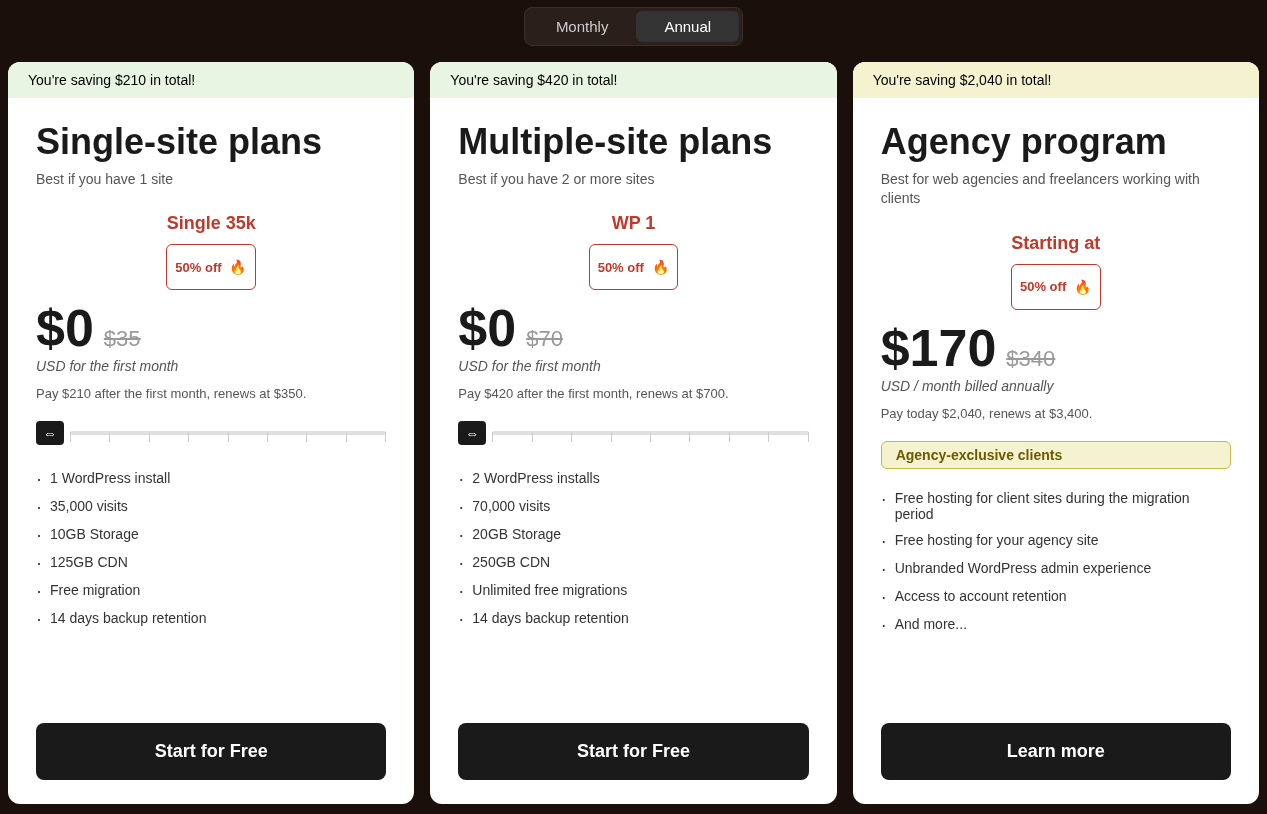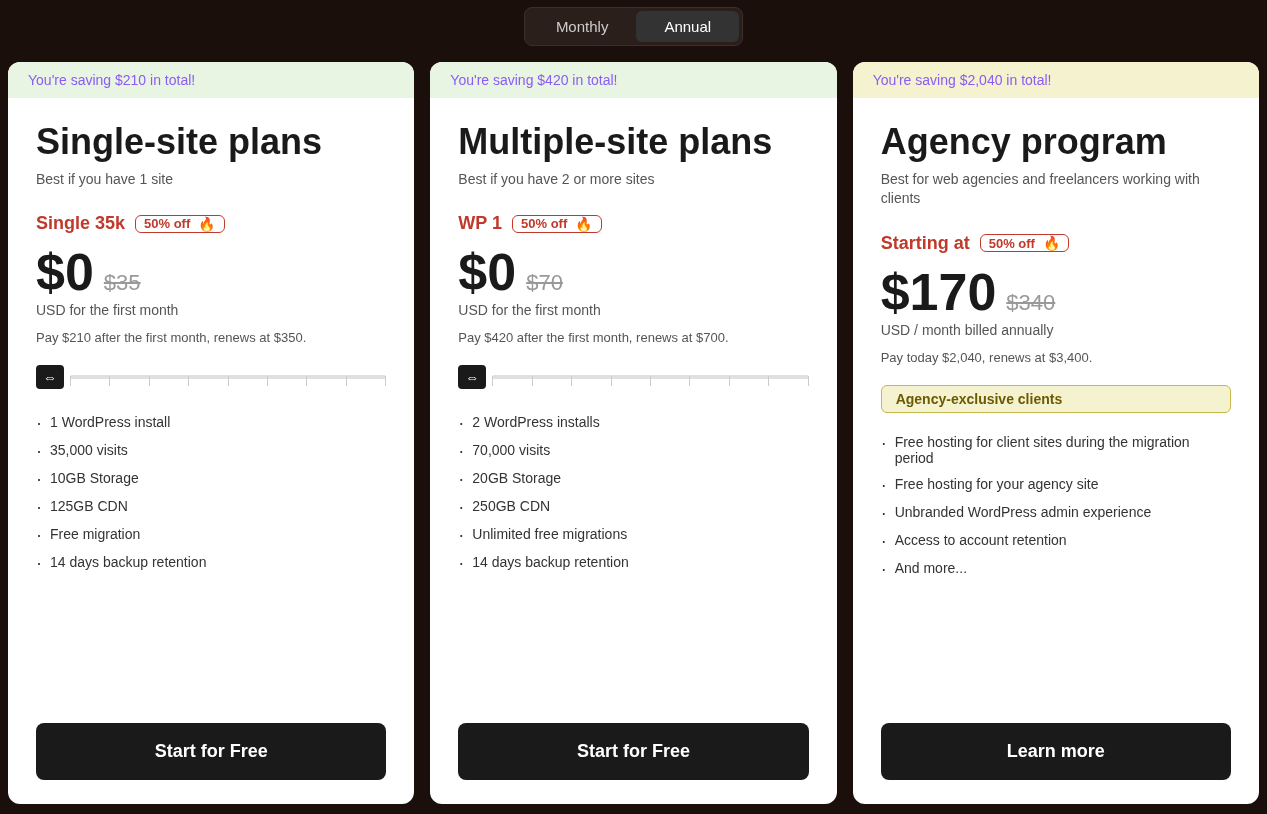--- a/index.html
+++ b/index.html
@@ -67,21 +67,21 @@
       border-radius: 12px;
       margin: 10px 8px;
       overflow: hidden;
       position: relative;
     }
 
     .savings-banner {
       padding: 10px 20px;
       font-size: 14px;
       font-weight: 500;
-      color: #8b5cf6;
+      color: #000000;
     }
 
     .savings-banner.green { background: #e8f5e2; }
     .savings-banner.yellow { background: #f5f2d0; }
 
     .card-body {
       padding: 24px 28px;
       flex: 1;
       display: flex;
       flex-direction: column;
@@ -100,34 +100,35 @@
       color: #555;
       margin-bottom: 24px;
       line-height: 1.4;
     }
 
     .plan-name-row {
       display: flex;
       align-items: center;
       gap: 10px;
       margin-bottom: 12px;
+      flex-direction: column;
     }
 
     .plan-name {
       font-size: 18px;
       font-weight: 700;
       color: #c0392b;
     }
 
     .discount-badge {
       display: flex;
       align-items: center;
       border: 1px solid #c0392b;
       border-radius: 6px;
-      padding: 0 8px;
+      padding: 14px 8px;
       font-size: 13px;
       font-weight: 600;
       color: #c0392b;
       gap: 8px;
     }
 
     .price-row {
       display: flex;
       align-items: baseline;
       gap: 10px;
@@ -144,20 +145,21 @@
     .price-original {
       font-size: 22px;
       color: #999;
       text-decoration: line-through;
     }
 
     .price-period {
       font-size: 14px;
       color: #555;
       margin-bottom: 12px;
+      font-style: italic;
     }
 
     .price-note {
       font-size: 13px;
       color: #555;
       margin-bottom: 20px;
     }
 
     .slider-container {
       margin-bottom: 20px;

